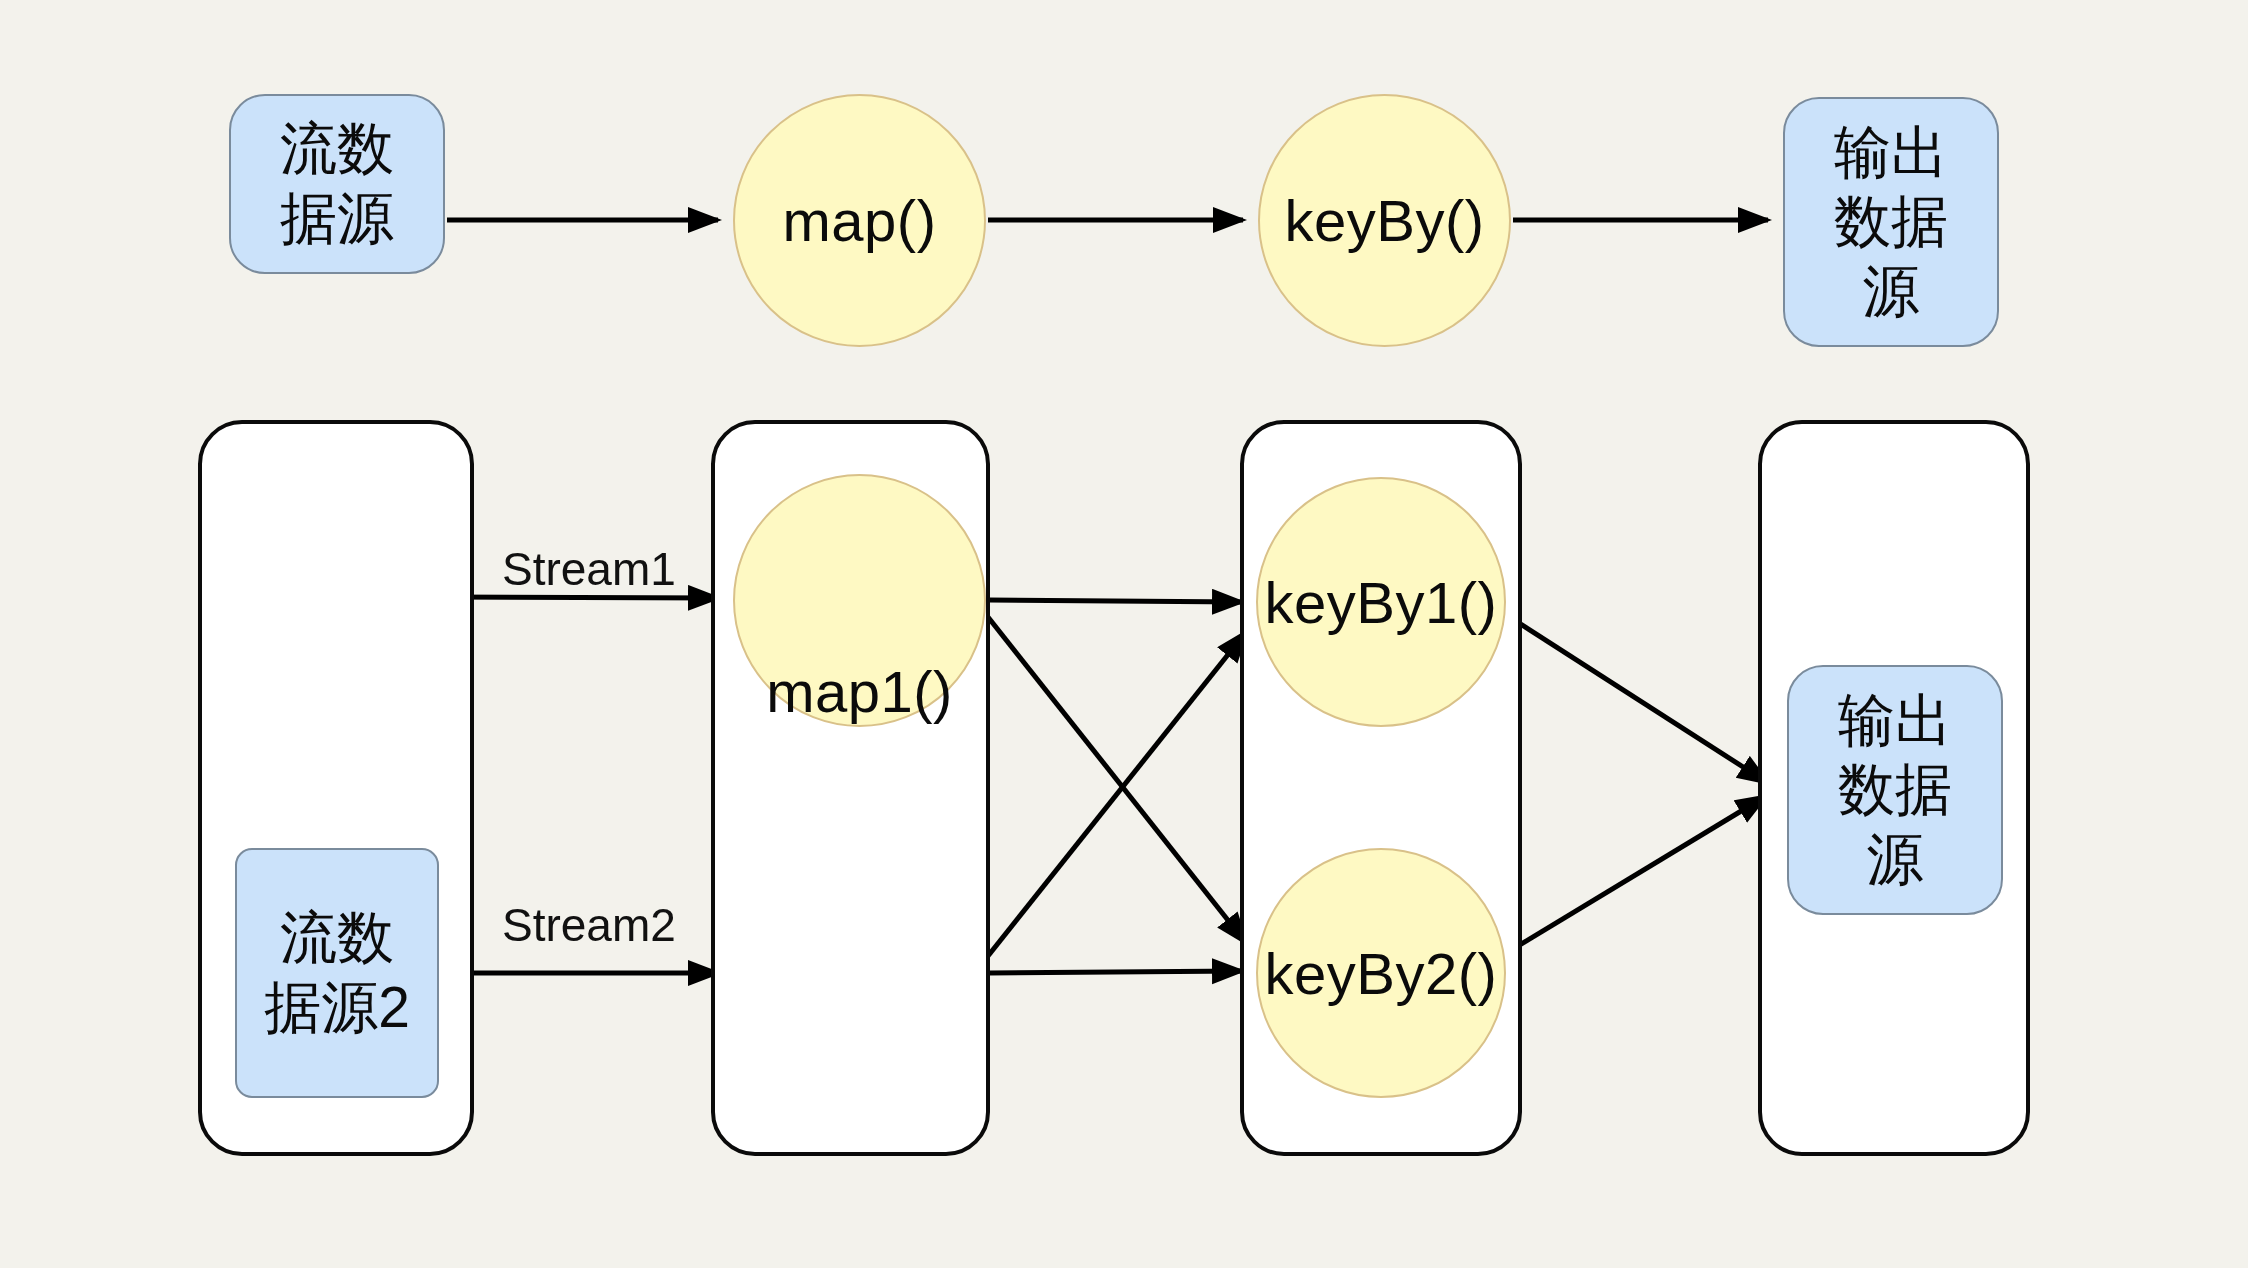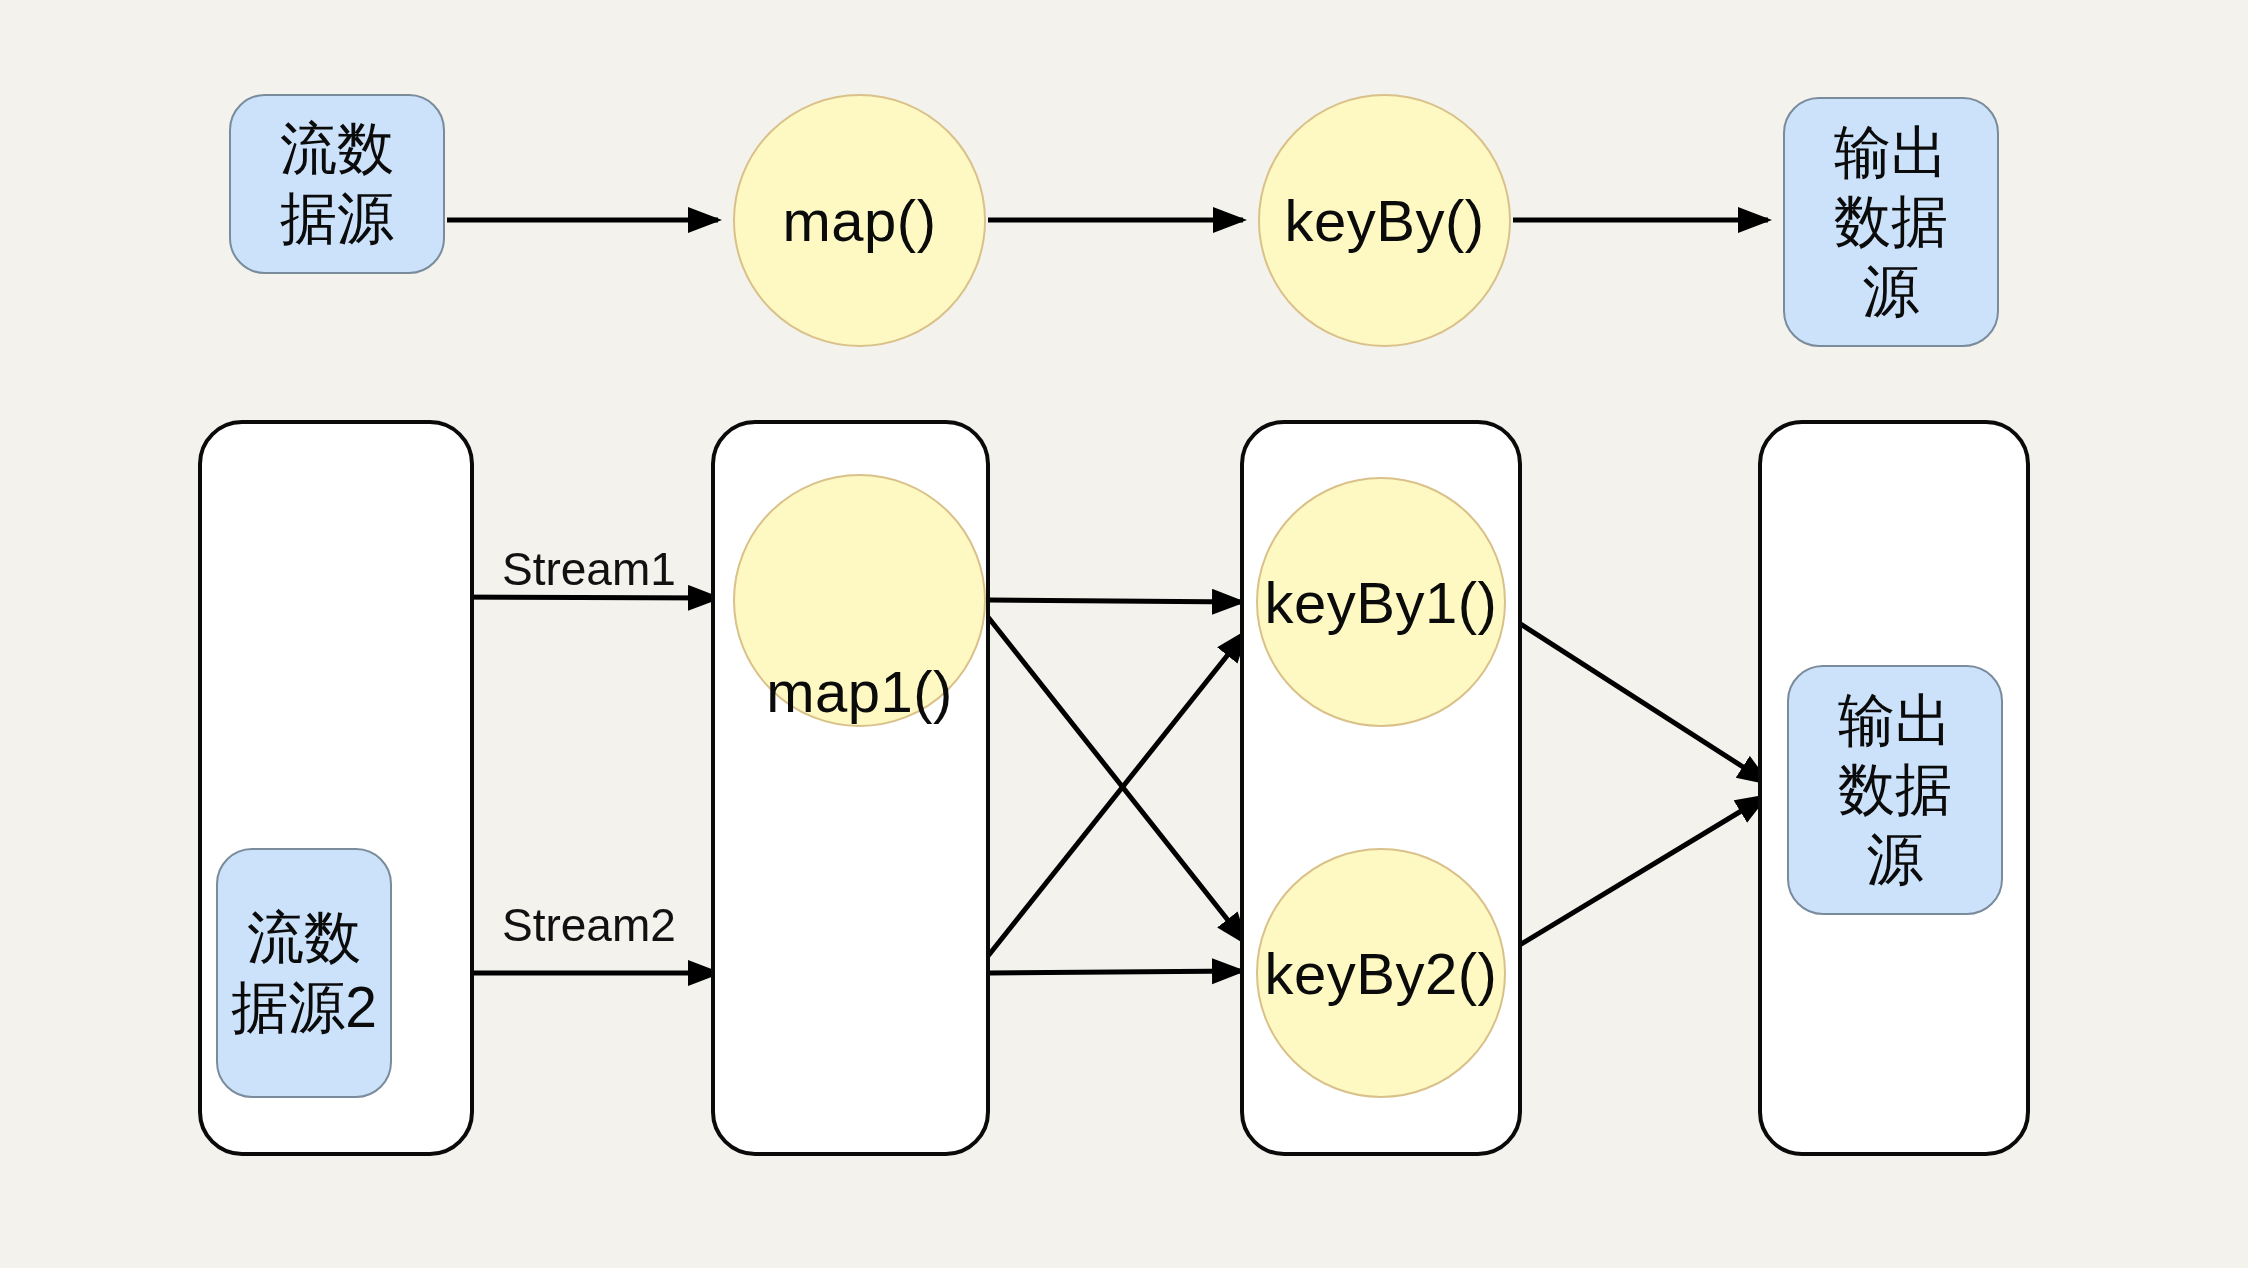--- a/index.html
+++ b/index.html
@@ -114,21 +114,21 @@
 
   <div class="node blue-rect" style="left:1783px; top:97px; width:216px; height:250px;">
     <span class="cjk-label">输出数据源</span>
   </div>
 
   <div class="node container-box" style="left:198px; top:420px; width:276px; height:736px;"></div>
   <div class="node container-box" style="left:711px; top:420px; width:279px; height:736px;"></div>
   <div class="node container-box" style="left:1240px; top:420px; width:282px; height:736px;"></div>
   <div class="node container-box" style="left:1758px; top:420px; width:272px; height:736px;"></div>
 
-  <div class="node blue-rect" style="left:216px; top:848px; width:176px; height:250px;">
+  <div class="node blue-rect" style="left:235px; top:848px; width:204px; height:250px;border-radius:17px;">
     <span class="cjk-label">流数据源2</span>
   </div>
 
   <span class="stream-label" style="left:502px; top:522px;margin-top:20px;">Stream1</span>
   <span class="stream-label" style="left:502px; top:898px;">Stream2</span>
 
   <div class="node op-circle" style="left:733px; top:474px; width:253px; height:253px;align-items:flex-end;">
     <span class="op-label">map1()</span>
   </div>
 

